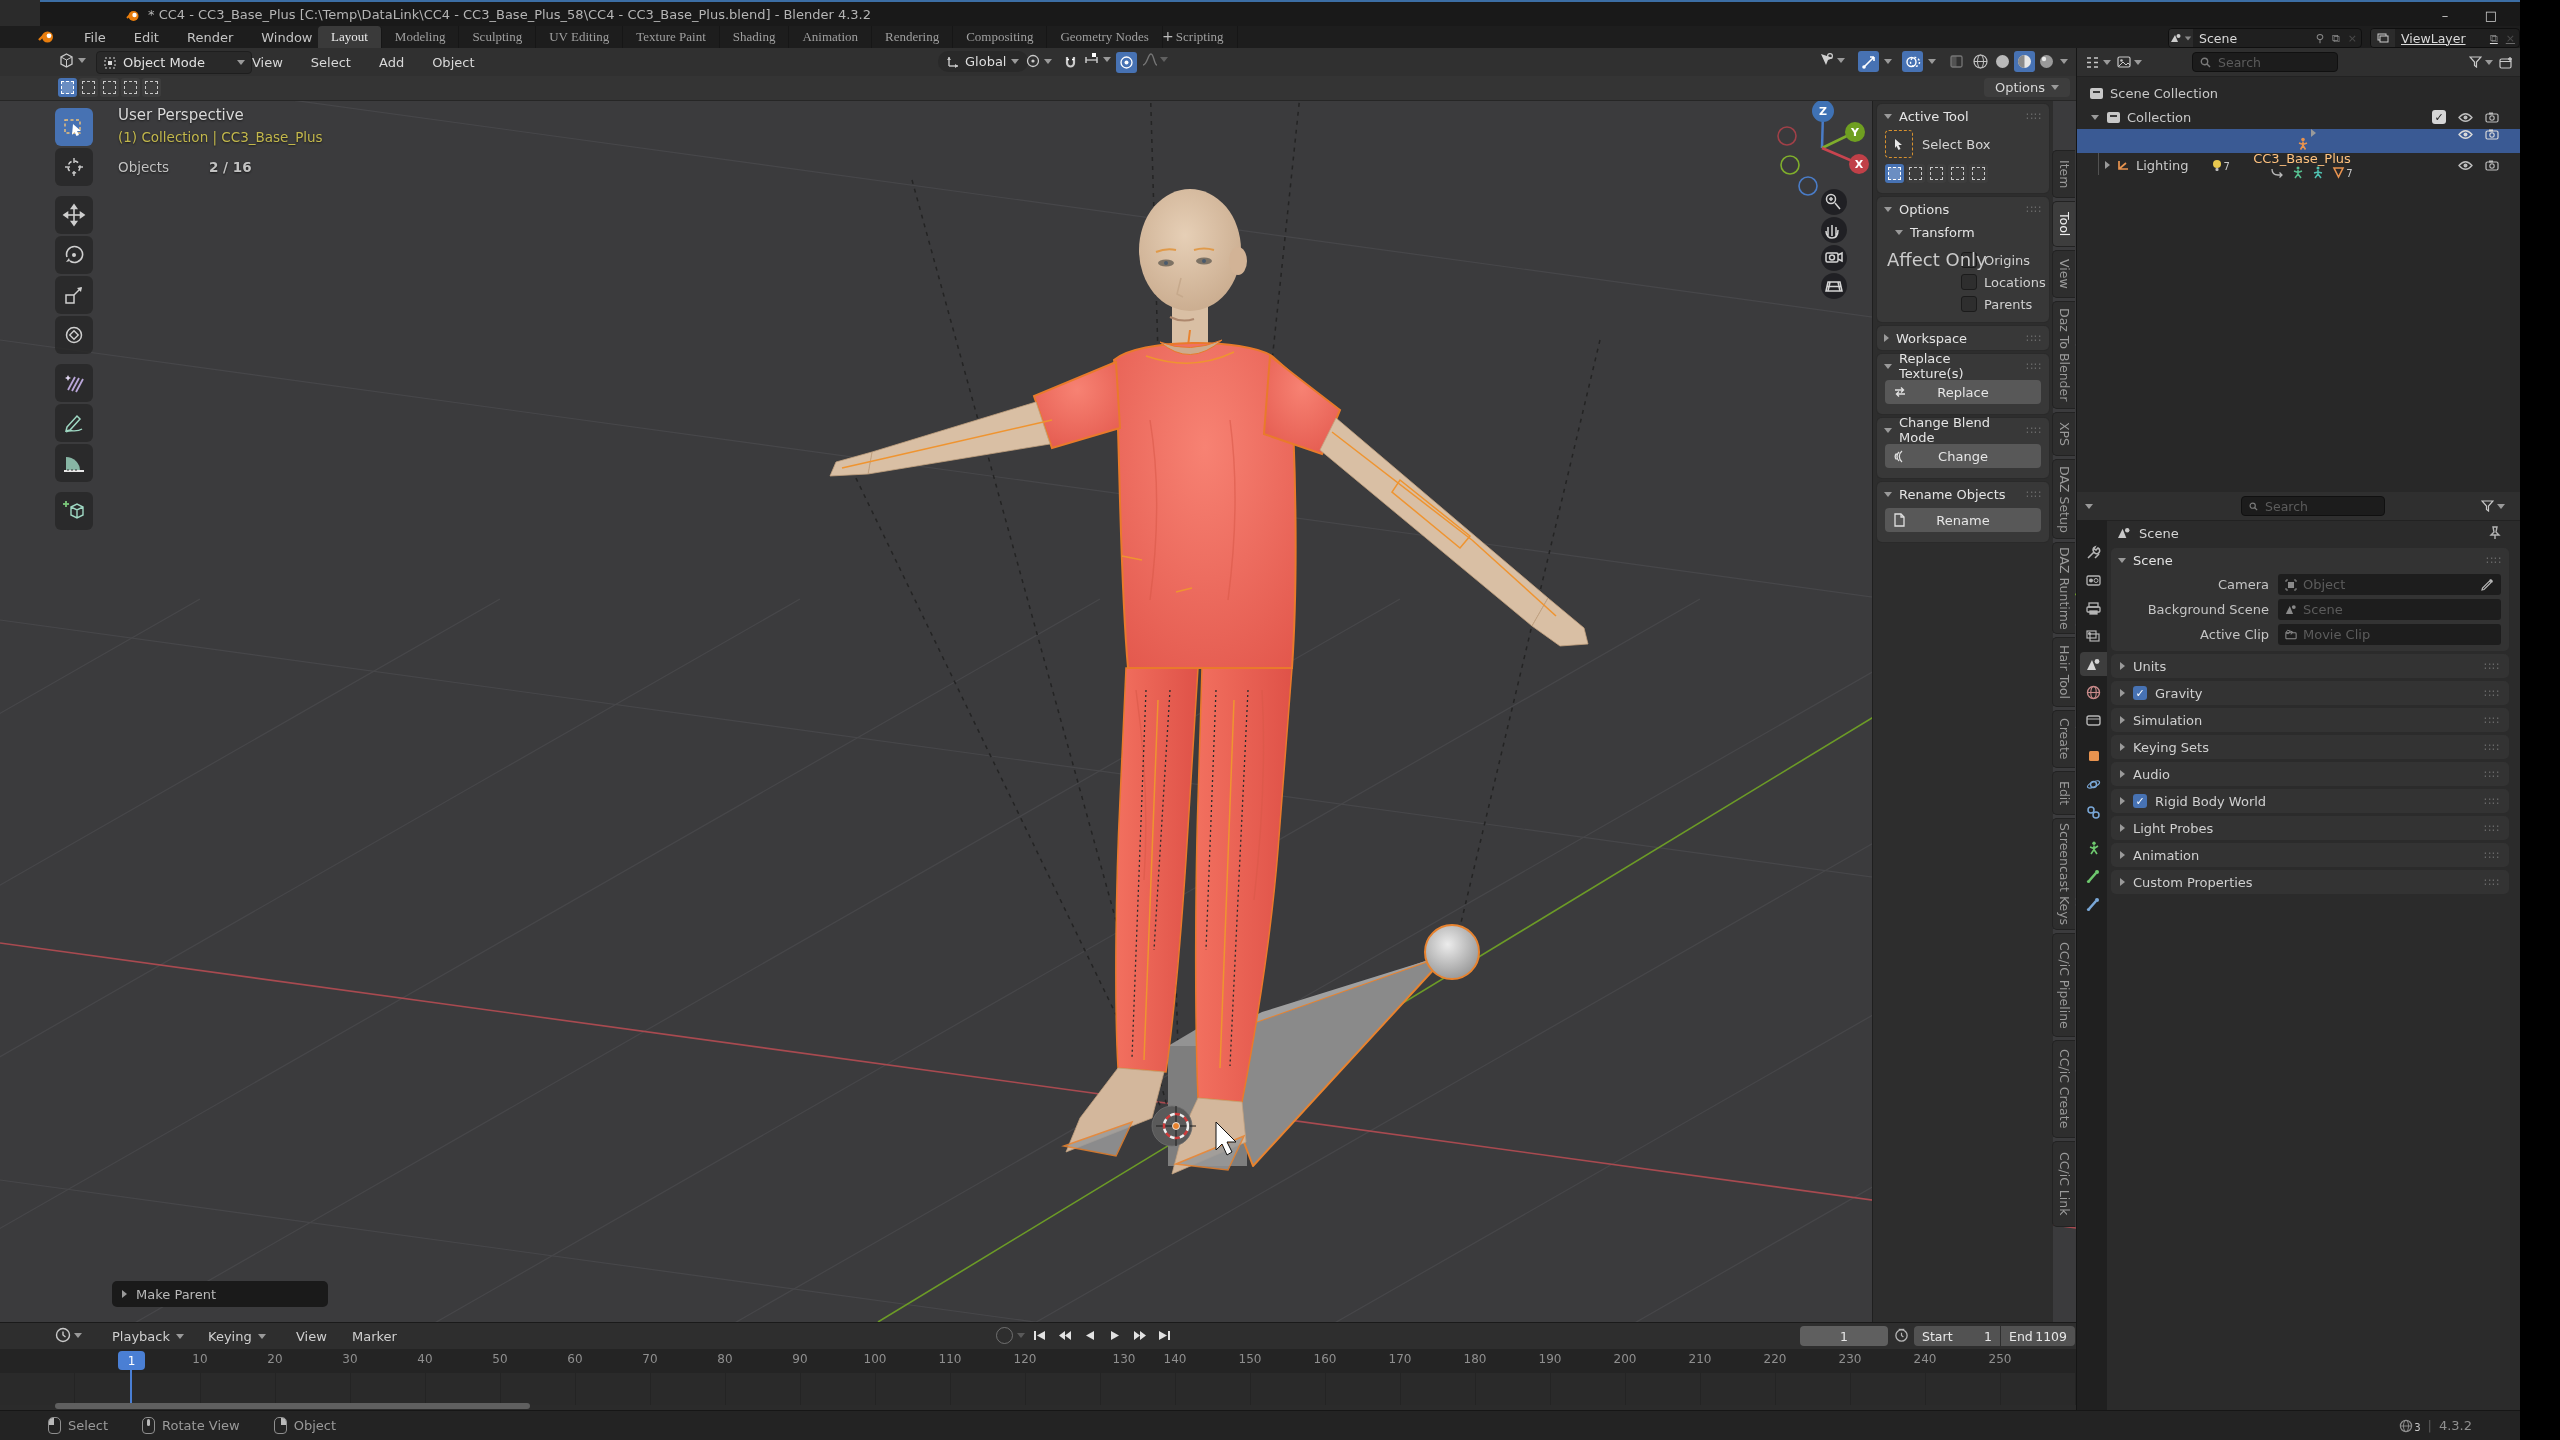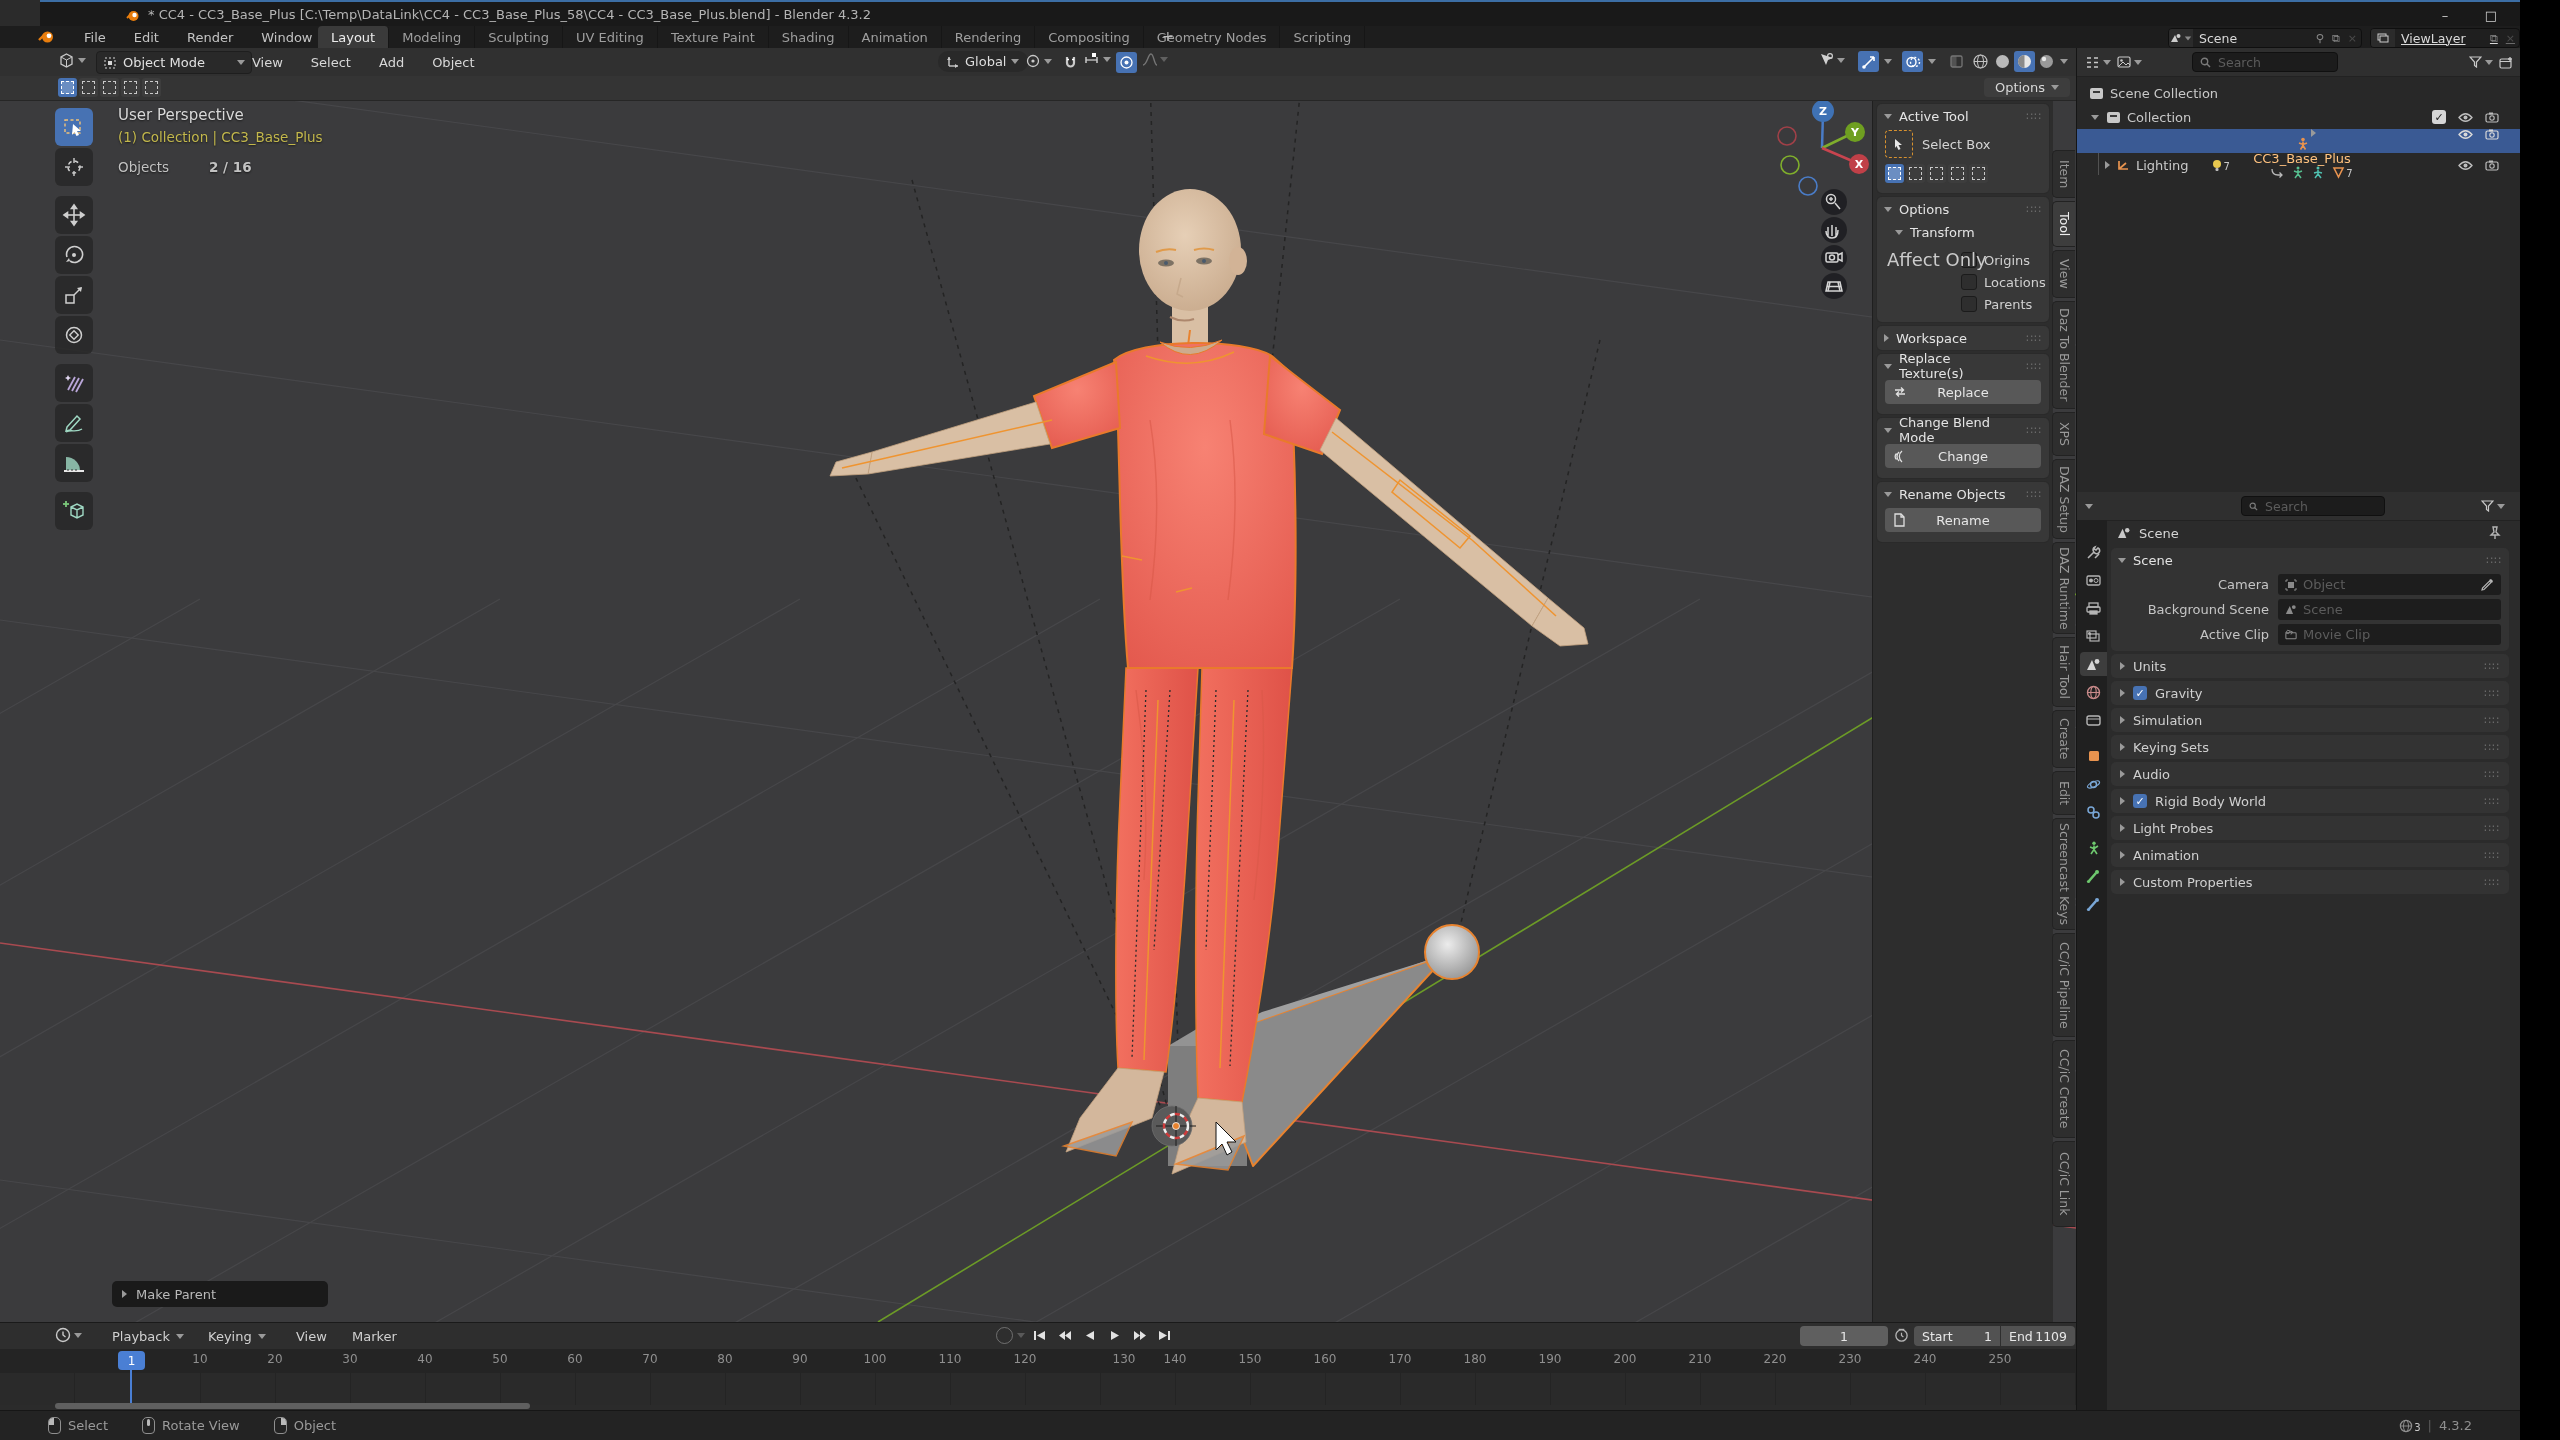--- a/index.html
+++ b/index.html
@@ -16,21 +16,21 @@
   #titlebar{left:0;top:0;width:2520px;height:26px;background:#191919;border-top:2px solid #3c6ea5;color:#b5b5b5;font-size:13px;margin-left:40px;}
   #titlebar .blogo{position:absolute;left:86px;top:7px;}
   #titlebar .ttl{position:absolute;left:108px;top:5px;white-space:nowrap;}
   .winbtn{position:absolute;top:0;width:46px;height:26px;display:flex;align-items:center;justify-content:center;color:#cfcfcf;font-size:13px;}
   
   #topbar{left:0;top:26px;width:2520px;height:22px;background:#1d1d1d;border-bottom:1px solid #131313;}
   #topbar .blogo2{position:absolute;left:38px;top:3px;}
   #tmenus{position:absolute;left:72px;top:0;height:22px;display:flex;gap:4px;}
   #tmenus>div{padding:0 12px;display:flex;align-items:center;color:#c3c3c3;font-size:13px;}
   #workspaces{position:absolute;left:318px;top:0;height:22px;display:flex;}
-  #workspaces>div{padding:0 13px;display:flex;align-items:center;color:#9f9f9f;font-size:13px;border-right:1px solid #161616;}
+  #workspaces>div{padding:0 13px;display:flex;align-items:center;color:#9f9f9f;font-size:13px;border-right:1px solid #161616;font-family:Liberation Serif, serif;}
   #workspaces>div[data-index="0"]{background:#3a3a3a;color:#ececec;border-radius:4px 4px 0 0;}
   #wsplus{position:absolute;left:1162px;top:2px;color:#bdbdbd;font-size:14px;}
   .idwidget{position:absolute;top:2px;height:18px;background:#1f1f1f;border:1px solid #0f0f0f;border-radius:4px;display:flex;align-items:center;color:#dadada;font-size:12.5px;}
   .idwidget .ic{width:24px;height:100%;background:#2b2b2b;border-radius:3px 0 0 3px;display:flex;align-items:center;justify-content:center;gap:2px;}
   .idwidget .nm{flex:1;padding:0 6px;white-space:nowrap;overflow:hidden;}
   .idwidget .mini{color:#8a8a8a;font-size:11px;padding:0 4px;}
   
   #viewport{left:0;top:48px;width:2076px;height:1274px;background:#3b3b3d;overflow:hidden;}
   #vph{position:absolute;left:0;top:0;width:2076px;height:28px;background:#303030;border-bottom:1px solid #232323;z-index:6;}
   #vpt{position:absolute;left:0;top:28px;width:2076px;height:24px;background:#343434;border-bottom:1px solid #262626;z-index:6;}

